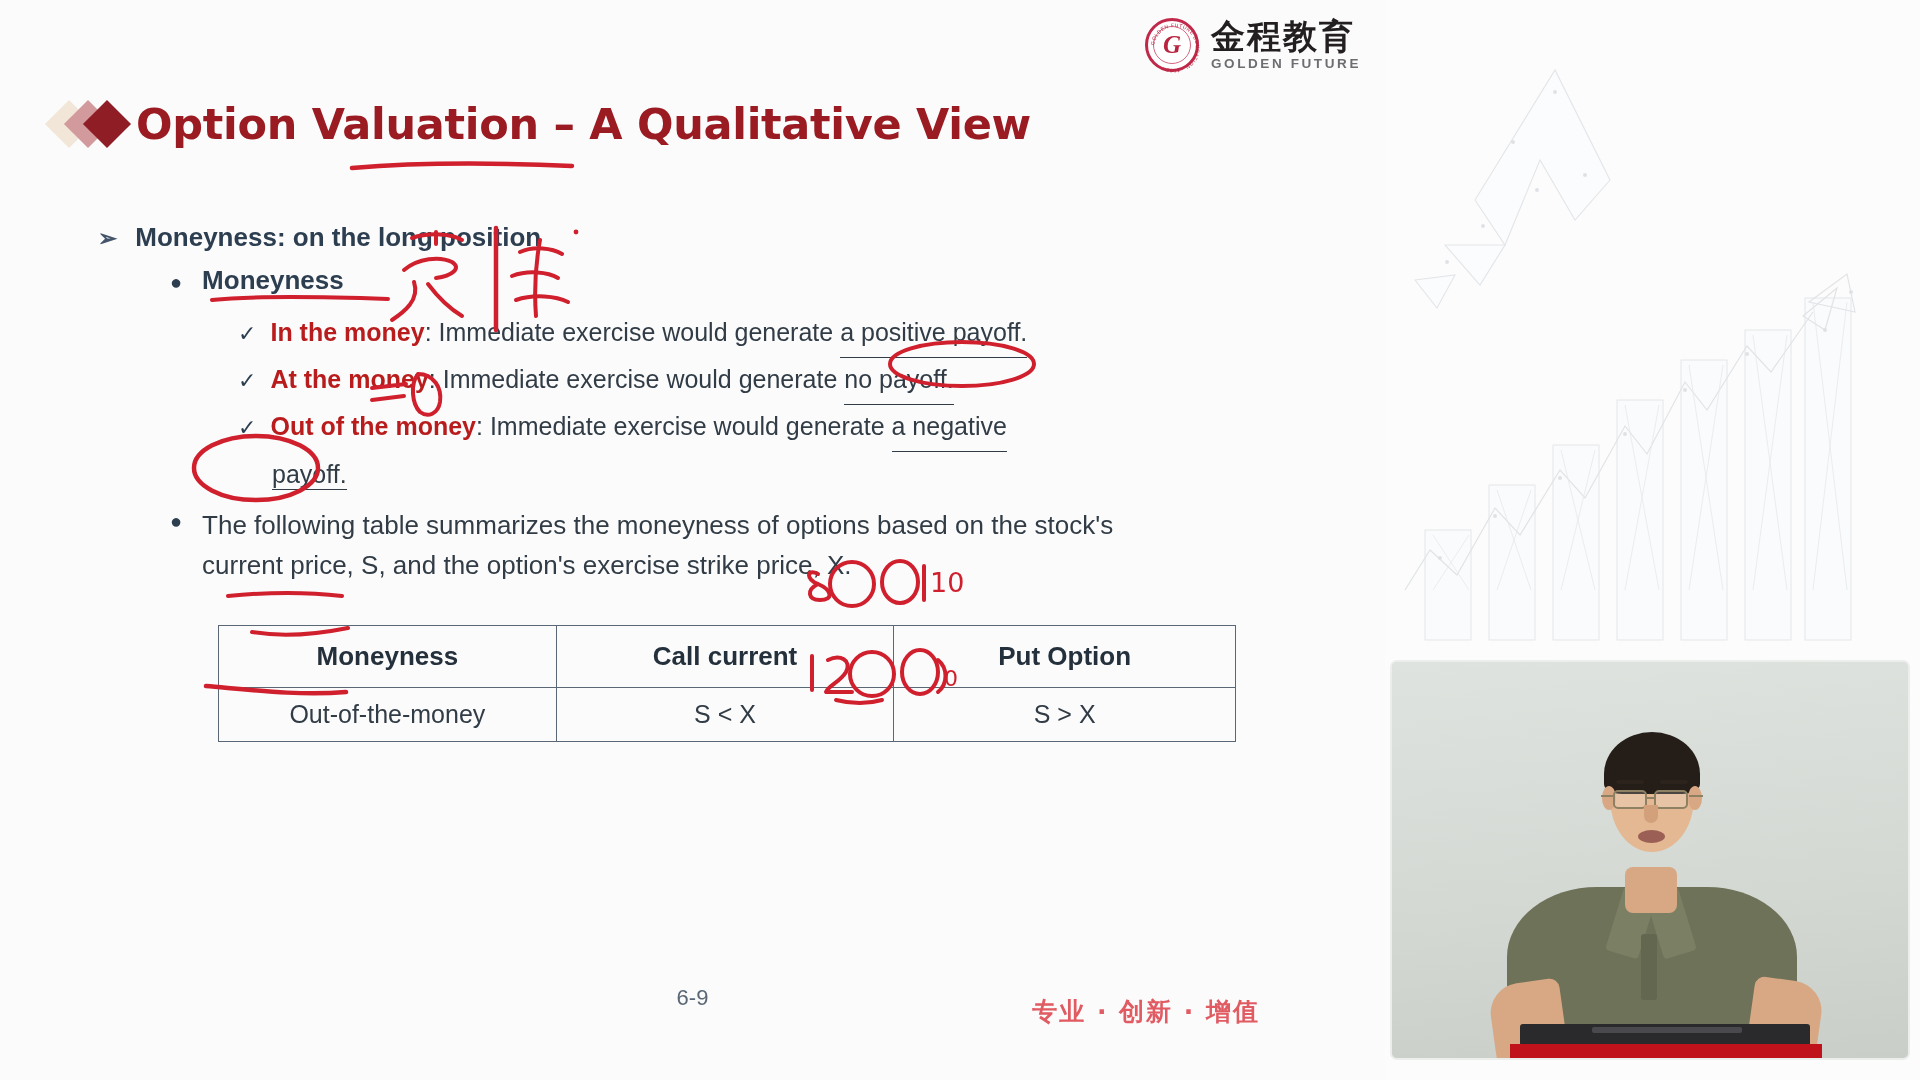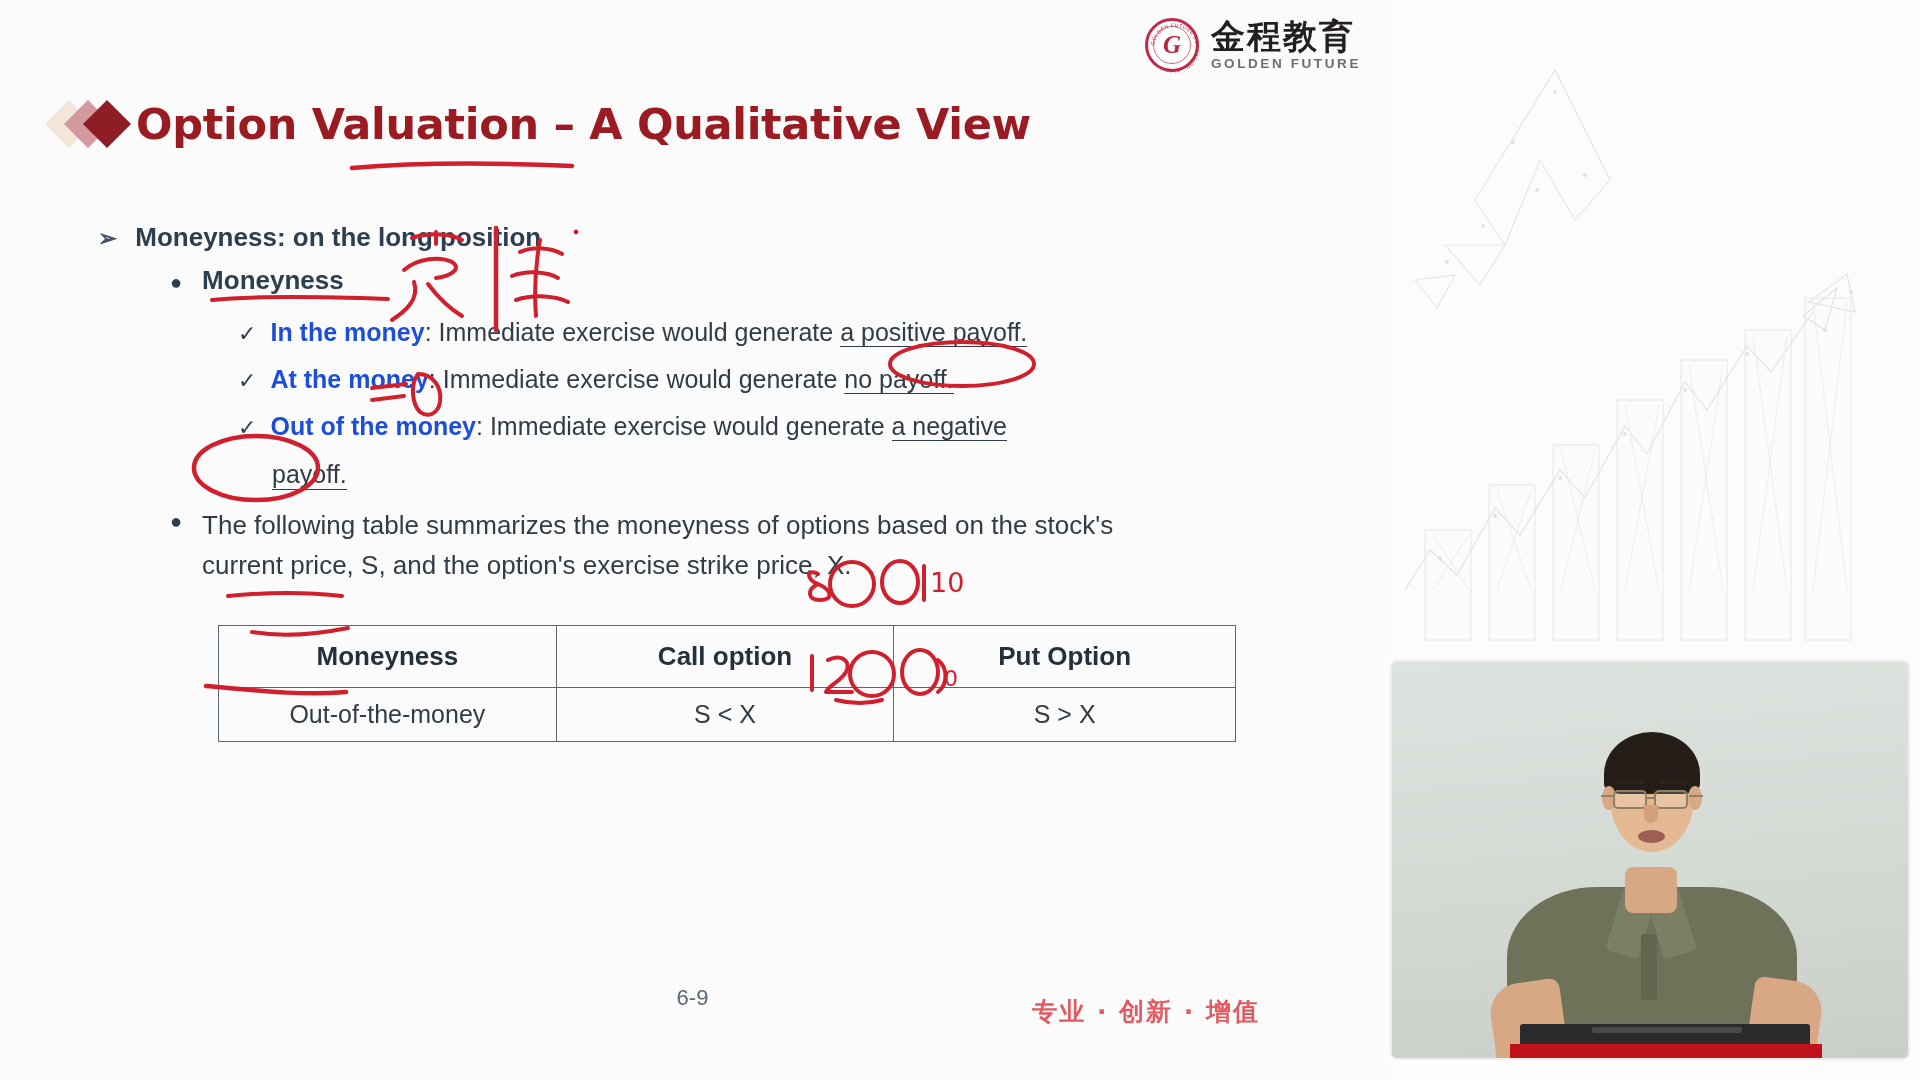--- a/index.html
+++ b/index.html
@@ -93,22 +93,22 @@
   }
   .lvl2 .dot { font-size: 20px; color: #2c3e50; }
   .lvl2 .moneyword { position: relative; }
   .ck {
     position: absolute; left: 238px;
     display: flex; gap: 14px; align-items: baseline;
     font-size: 25px; color: #313c46;
     white-space: nowrap;
   }
   .ck .tick { font-size: 22px; color: #2c3e50; }
-  .ck b { color: #1d4ed8; }
-  .ck u { text-decoration: none; border-bottom: 1.6px solid #313c46; padding-bottom: 0; text-align: center; }
+  .ck b { color: #b91c1c; }
+  .ck u { text-decoration: none; border-bottom: 1.6px solid #313c46; padding-bottom: 11px; text-align: center; }
   #ck1 { top: 318px; }
   #ck2 { top: 365px; }
   #ck3 { top: 412px; }
   #payoff-wrap {
     position: absolute; left: 272px; top: 460px;
     font-size: 25px; color: #313c46;
   }
   #payoff-wrap u { text-decoration: none; border-bottom: 1.6px solid #313c46; padding-bottom: 1px; }
   .para {
     position: absolute; left: 170px; top: 506px;
@@ -283,21 +283,21 @@
 
     <div class="para">
       <span class="dot">●</span>
       <span>The following table summarizes the moneyness of options based on the stock's current price, S, and the option's exercise strike price, X.</span>
     </div>
 
     <table id="table">
       <thead>
         <tr>
           <th>Moneyness</th>
-          <th>Call option</th>
+          <th>Call current</th>
           <th>Put Option</th>
         </tr>
       </thead>
       <tbody>
         <tr>
           <td class="mn">Out-of-the-money</td>
           <td class="call">S &lt; X</td>
           <td class="put">S &gt; X</td>
         </tr>
       </tbody>

